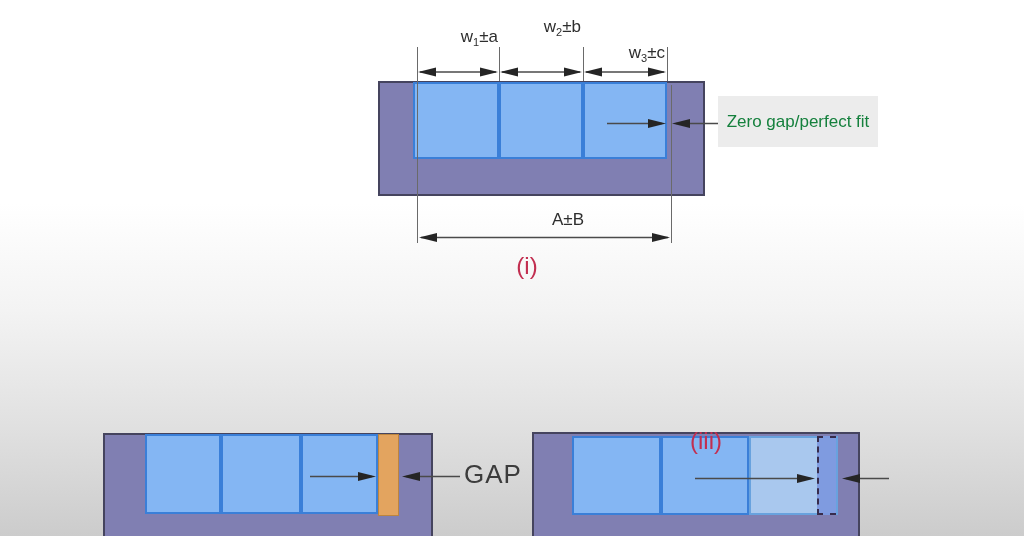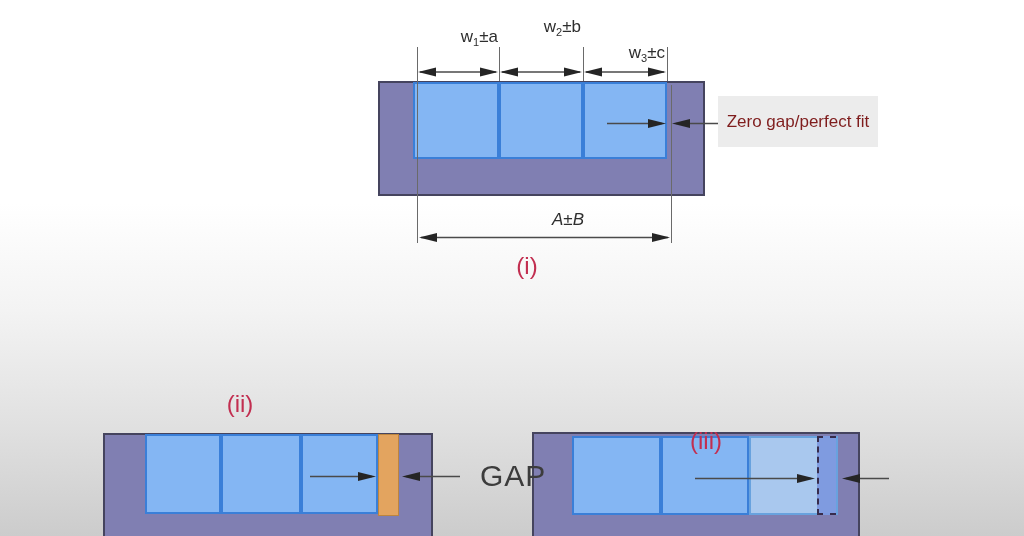--- a/index.html
+++ b/index.html
@@ -17,24 +17,24 @@
     box-sizing:border-box;z-index:3;}
   svg.lines{position:absolute;left:0;top:0;z-index:5;pointer-events:none;}
   svg.lines line{stroke:#4a4a4a;stroke-width:1.3;}
   svg.lines line.ext{stroke:#6a6a6a;stroke-width:1;}
   svg.lines polygon{fill:#252525;}
   .txt{position:absolute;z-index:6;color:#2e2e2e;}
   .dim-label{width:80px;text-align:right;font-size:17px;}
   .dim-label sub{font-size:11px;}
   .roman{font-size:24px;color:#c22e50;width:80px;text-align:center;}
   .callout-box{position:absolute;z-index:6;display:flex;align-items:center;justify-content:center;
-    font-size:17px;color:#7f1d1d;}
+    font-size:17px;color:#15803d;}
   .box-gray{background:#ececec;}
   .box-white{background:#f7f7f7;}
-  .gap-text{font-size:30px;color:#3c3c3c;letter-spacing:1px;margin-left:16px;}
+  .gap-text{font-size:26px;color:#3c3c3c;letter-spacing:1px;}
 </style>
 </head>
 <body>
 
 <div id="canvas">
 
   <div class="tray" style="left:378px;top:81px;width:327px;height:115px;"></div>
   <div class="block" style="left:413px;top:82px;width:86px;height:77px;"></div>
   <div class="block" style="left:499px;top:82px;width:84px;height:77px;"></div>
   <div class="block" style="left:583px;top:82px;width:84px;height:77px;"></div>
@@ -42,35 +42,34 @@
   <div class="txt dim-label" style="left:418px;top:27px;">
     <span>w</span><sub>1</sub><span>±a</span>
   </div>
   <div class="txt dim-label" style="left:501px;top:17px;">
     <span>w</span><sub>2</sub><span>±b</span>
   </div>
   <div class="txt dim-label" style="left:585px;top:43px;">
     <span>w</span><sub>3</sub><span>±c</span>
   </div>
 
-  <div class="txt dim-label" style="left:504px;top:210px;font-style:italic;">A±B</div>
+  <div class="txt dim-label" style="left:504px;top:210px;">A±B</div>
 
   <div class="txt roman" style="left:487px;top:252px;">(i)</div>
 
   <div class="callout-box box-gray" style="left:718px;top:96px;width:160px;height:51px;">
     <span>Zero gap/perfect fit</span>
   </div>
 
   <div class="tray" style="left:103px;top:433px;width:330px;height:110px;"></div>
   <div class="block" style="left:145px;top:434px;width:76px;height:80px;"></div>
   <div class="block" style="left:221px;top:434px;width:80px;height:80px;"></div>
   <div class="block" style="left:301px;top:434px;width:77px;height:80px;"></div>
   <div class="gap-strip" style="left:378px;top:434px;width:21px;height:82px;"></div>
 
-  <div class="txt roman" style="left:200px;top:390px;">(ii)</div>
 
   <div class="txt gap-text" style="left:464px;top:459px;">GAP</div>
 
   <div class="tray" style="left:532px;top:432px;width:328px;height:110px;"></div>
   <div class="block" style="left:572px;top:436px;width:89px;height:79px;"></div>
   <div class="block" style="left:661px;top:436px;width:88px;height:79px;"></div>
   <div class="block light" style="left:749px;top:436px;width:89px;height:79px;"></div>
   <div class="overlap-strip" style="left:817px;top:436px;width:19px;height:79px;"></div>
 
   <div class="txt roman" style="left:666px;top:427px;">(iii)</div>

